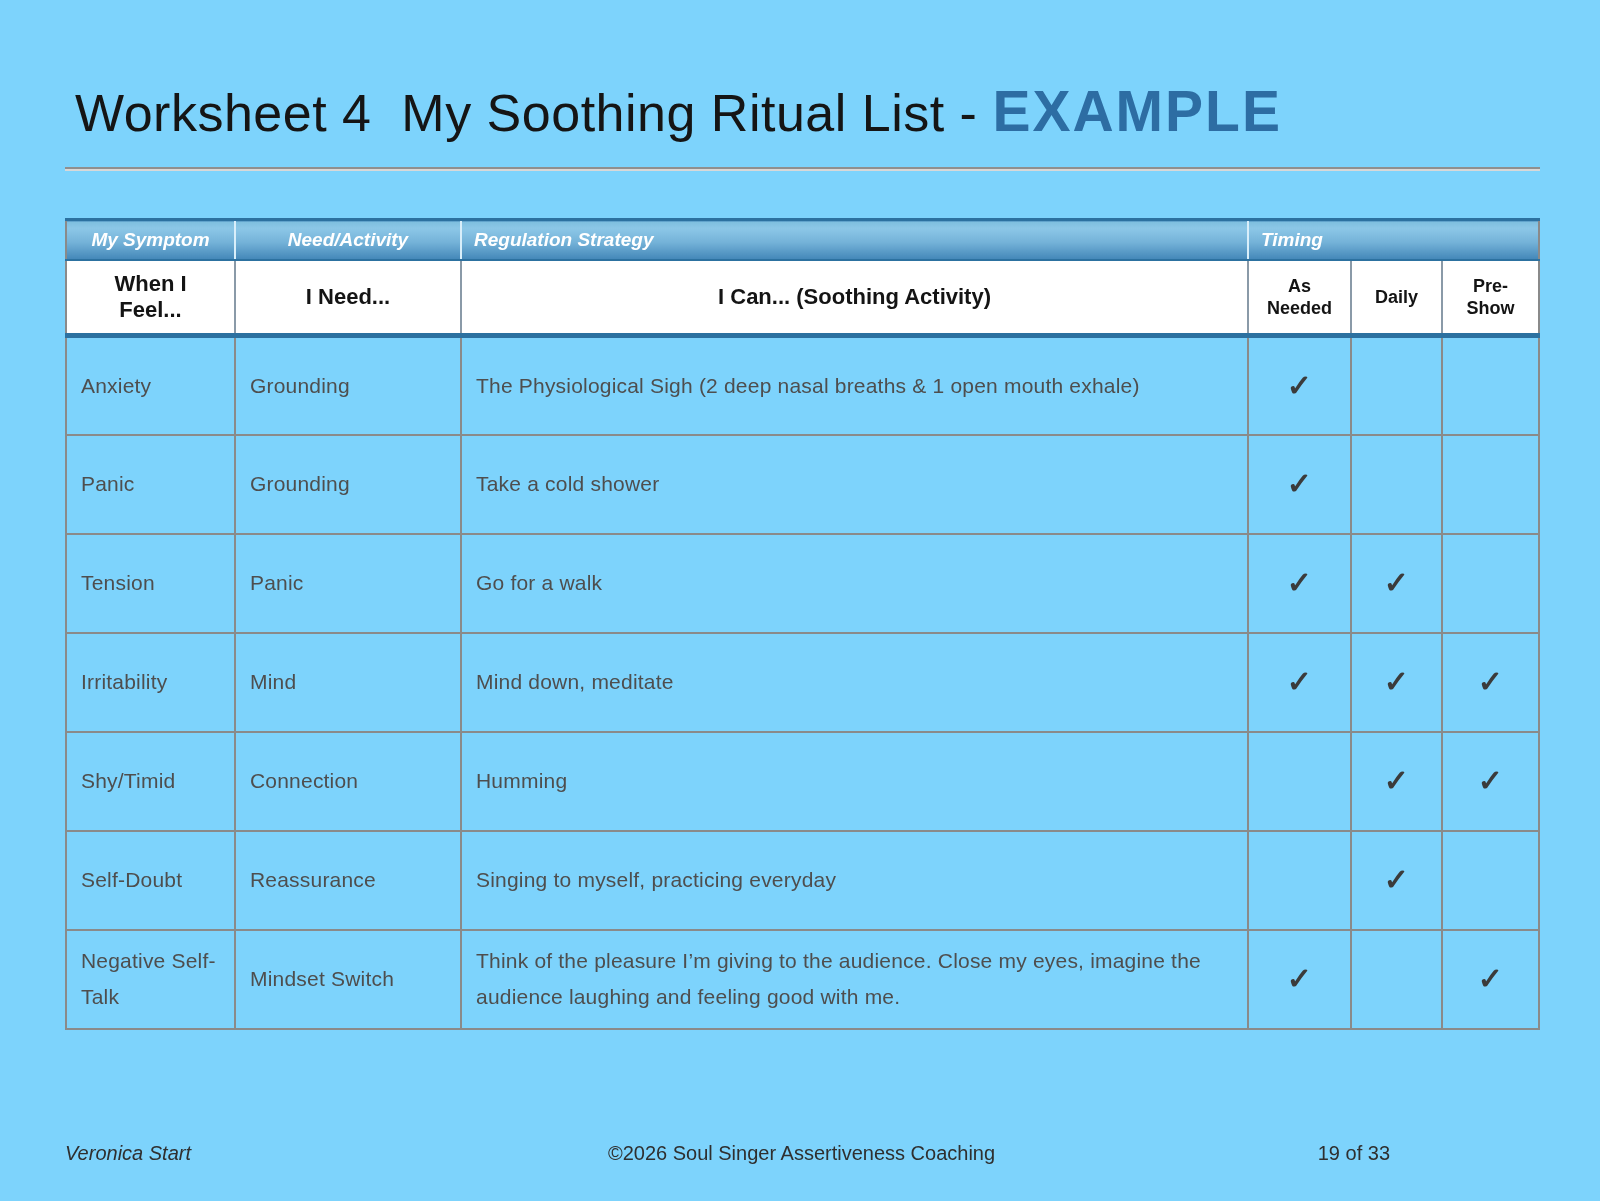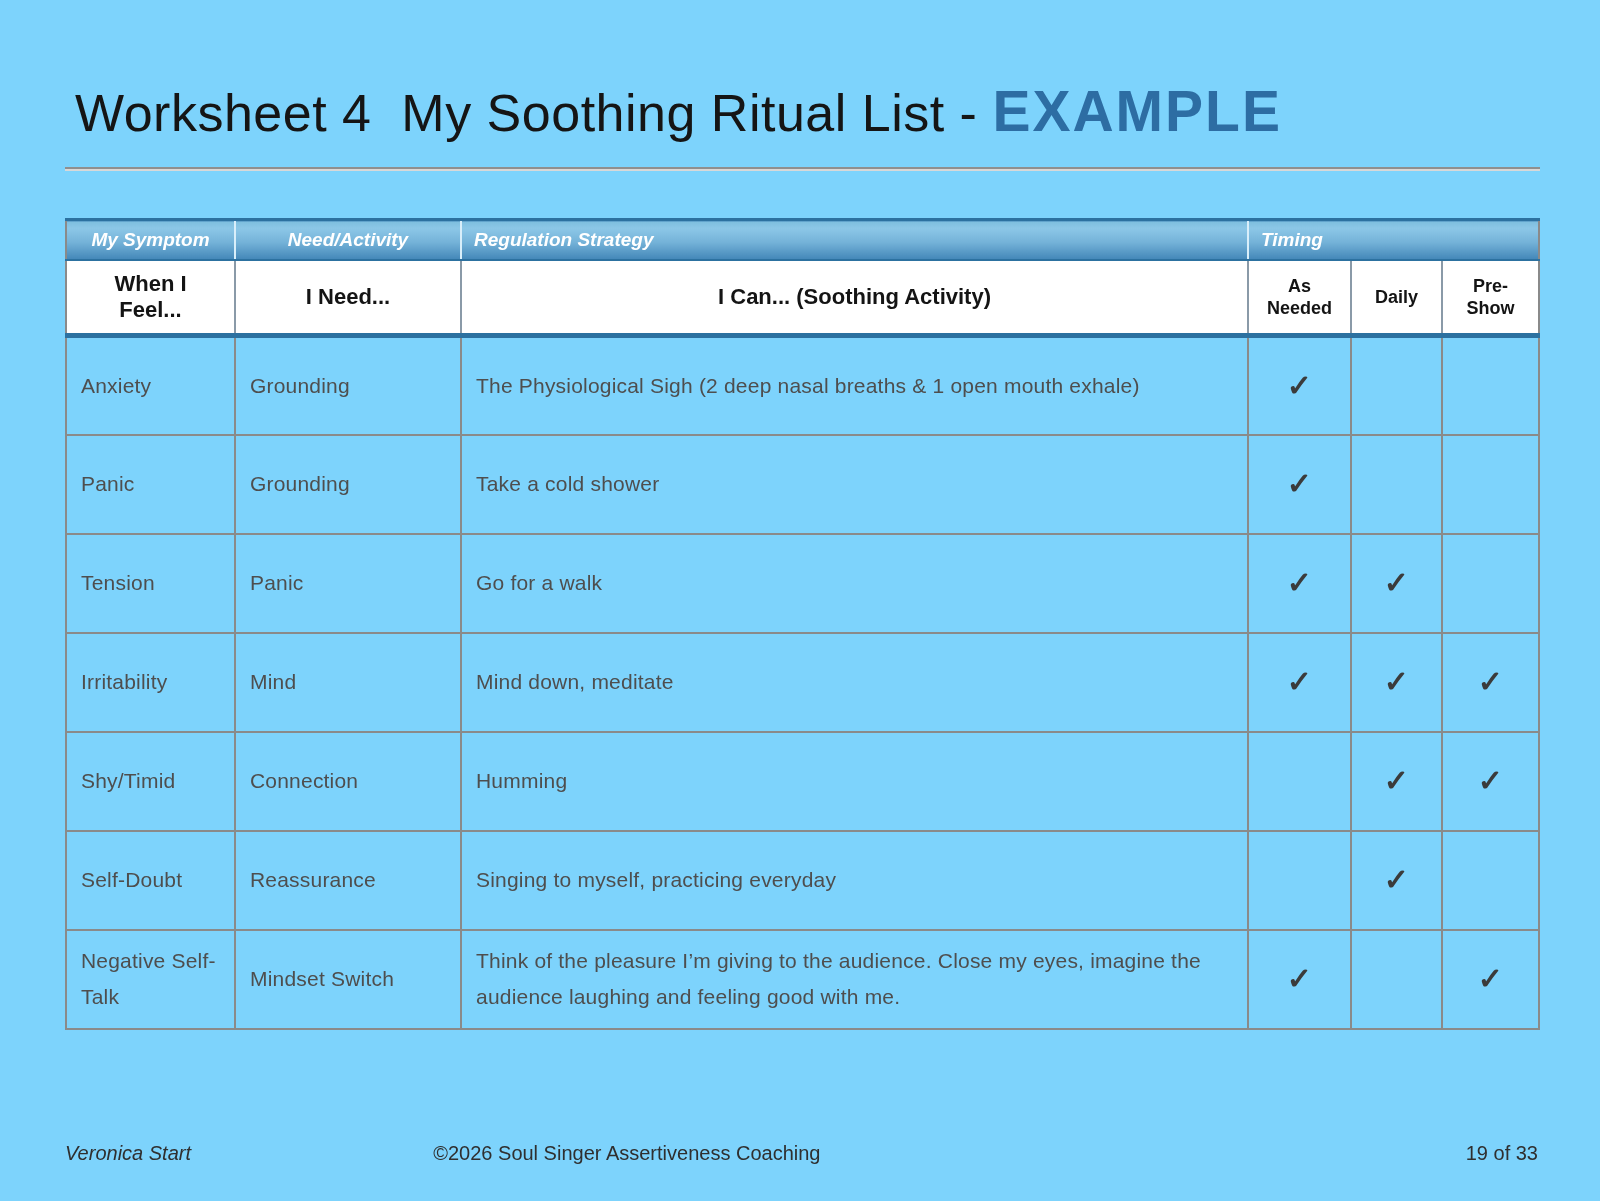--- a/index.html
+++ b/index.html
@@ -133,22 +133,22 @@
     position: absolute;
     left: 65px;
     top: 1142px;
     width: 1473px;
     display: flex;
     align-items: baseline;
     font-size: 20px;
     color: #2f2f2f;
   }
   .footer .f-left  { flex: 1; text-align: left; font-style: italic; }
-  .footer .f-center{ flex: 2; }
-  .footer .f-right { flex: 1; text-align: right; }
+  .footer .f-center{ flex: 2; text-align: center; }
+  .footer .f-right { flex: 1; text-align: center; }
 </style>
 </head>
 <body>
 
 <div class="page">
 
   <div class="title-wrap"><span class="title-main">Worksheet 4  My Soothing Ritual List - </span><span class="title-highlight">EXAMPLE</span></div>
   <div class="title-rule"></div>
 
   <div class="table-wrap">

